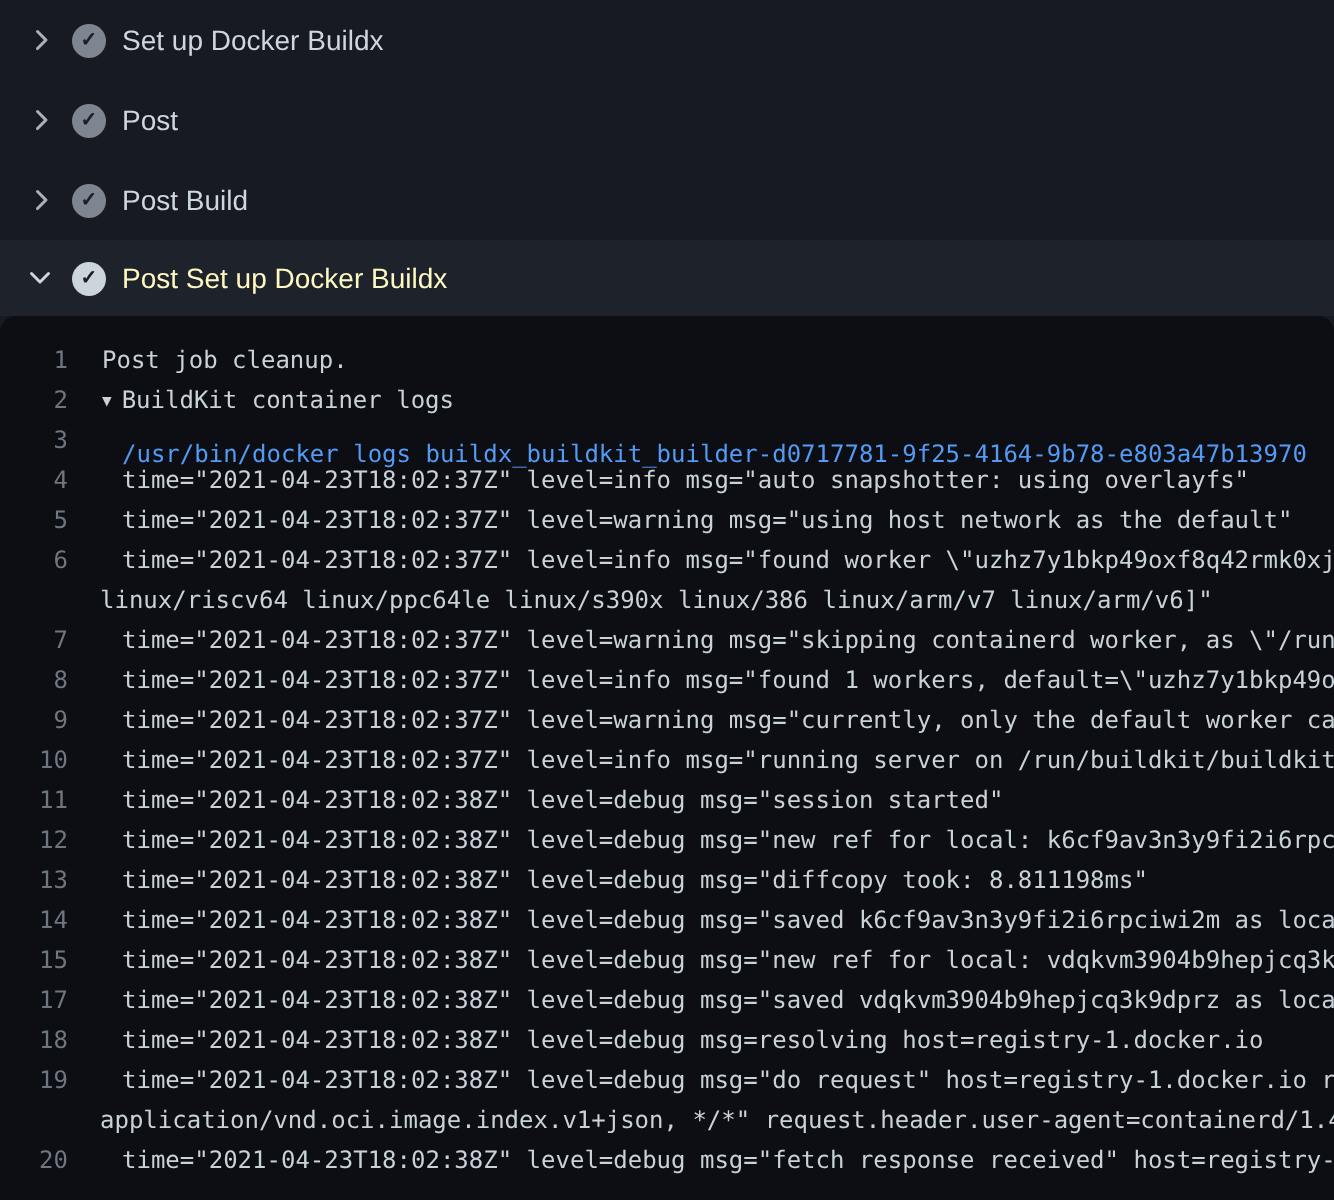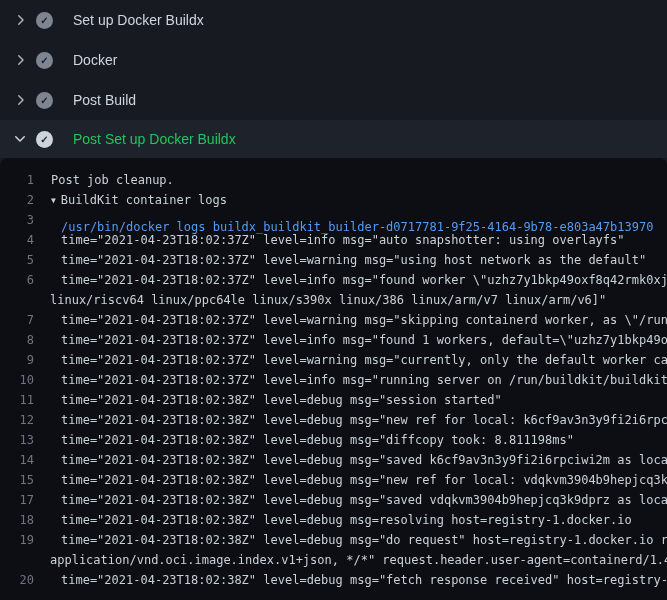--- a/index.html
+++ b/index.html
@@ -15,22 +15,22 @@
   }
   .step-row.expanded{height:38px;background:#1e222a;}
   .chev{width:16px;height:16px;margin-left:2px;flex:0 0 16px;display:flex;align-items:center;justify-content:center;}
   .check{
     width:17px;height:17px;border-radius:50%;margin-left:8px;flex:0 0 17px;
     background:#7d8590;color:#1b1f27;
     display:flex;align-items:center;justify-content:center;
     font-size:10px;font-weight:bold;
   }
   .step-row.expanded .check{background:#ccd4dc;}
-  .step-label{margin-left:20px;font-size:14px;color:#ced6de;}
-  .step-row.expanded .step-label{color:#22c55e;}
+  .step-label{margin-left:8px;font-size:14px;color:#ced6de;}
+  .step-row.expanded .step-label{color:#fef9c3;}
   .log{
     width:667px;height:442px;box-sizing:border-box;
     background:#0c0e13;border-radius:8px 8px 0 0;
     padding-top:12px;overflow:hidden;
     font-family:"DejaVu Sans Mono",monospace;
     font-size:12px;line-height:20px;color:#c9d1d9;
   }
   .log-row{display:flex;white-space:pre;height:20px;}
   .ln{flex:0 0 34px;text-align:right;color:#6e7681;cursor:pointer;}
   .lt{display:block;text-align:right;}
@@ -55,21 +55,21 @@
     <span class="step-label">Set up Docker Buildx</span>
   </div>
 
   <div class="step-row">
     <span class="chev">
       <svg width="16" height="16" viewBox="0 0 16 16">
           <path fill="#a8b0ba" d="M6.22 3.22a.75.75 0 0 1 1.06 0l4.25 4.25a.75.75 0 0 1 0 1.06l-4.25 4.25a.75.75 0 1 1-1.06-1.06L9.94 8 6.22 4.28a.75.75 0 0 1 0-1.06Z"></path>
         </svg>
     </span>
     <span class="check">✓</span>
-    <span class="step-label">Docker</span>
+    <span class="step-label">Post</span>
   </div>
 
   <div class="step-row">
     <span class="chev">
       <svg width="16" height="16" viewBox="0 0 16 16">
           <path fill="#a8b0ba" d="M6.22 3.22a.75.75 0 0 1 1.06 0l4.25 4.25a.75.75 0 0 1 0 1.06l-4.25 4.25a.75.75 0 1 1-1.06-1.06L9.94 8 6.22 4.28a.75.75 0 0 1 0-1.06Z"></path>
         </svg>
     </span>
     <span class="check">✓</span>
     <span class="step-label">Post Build</span>

